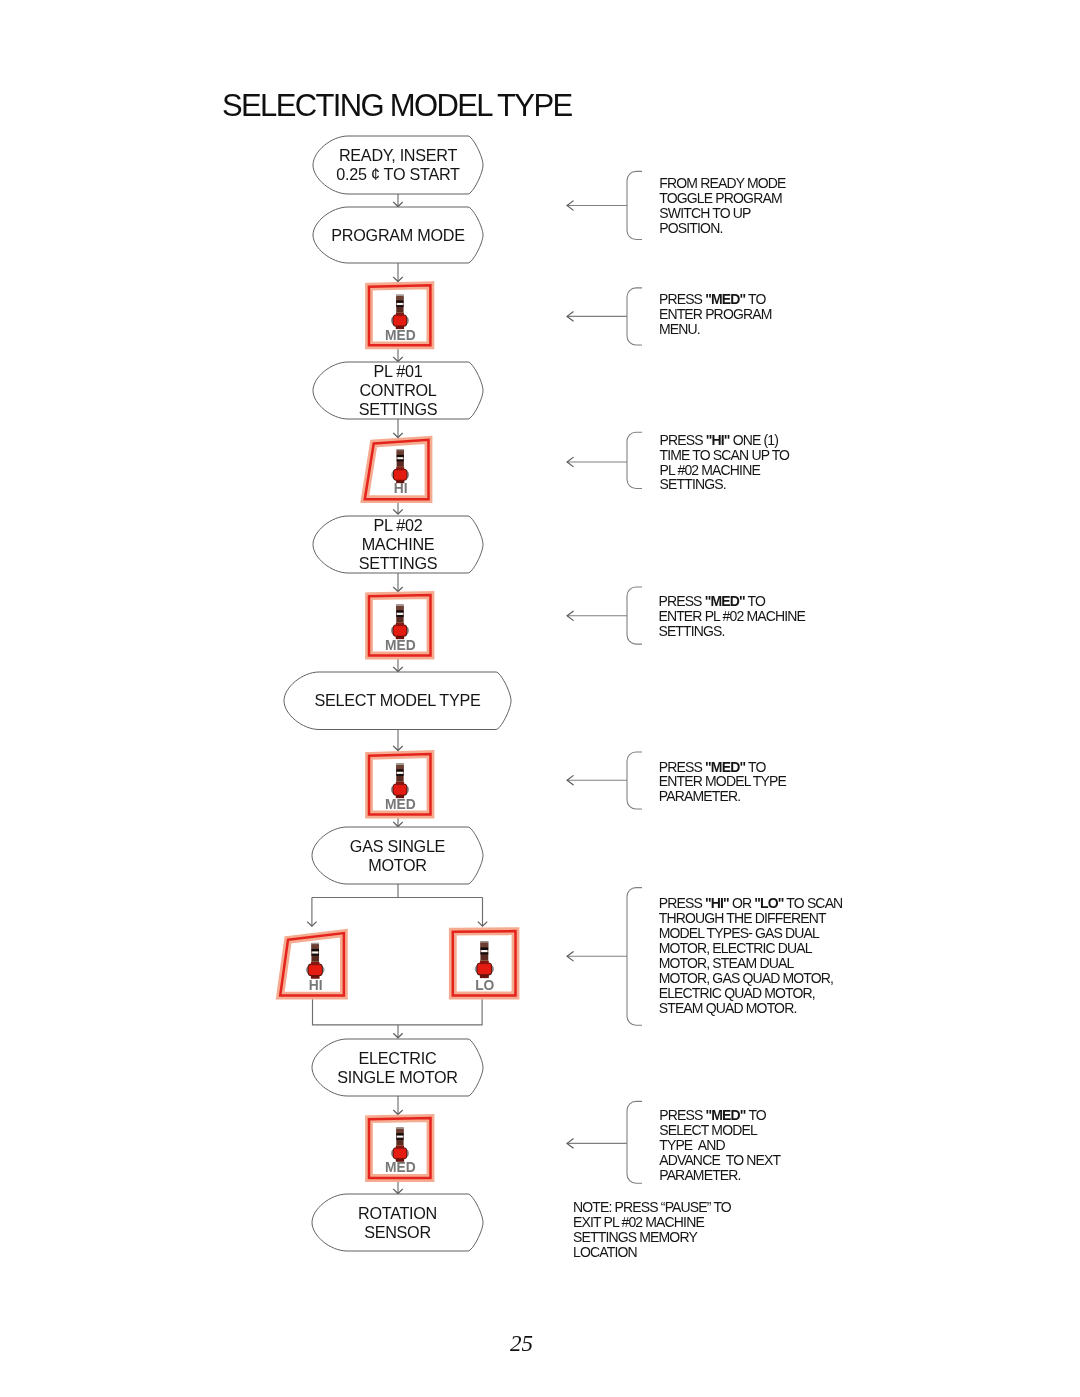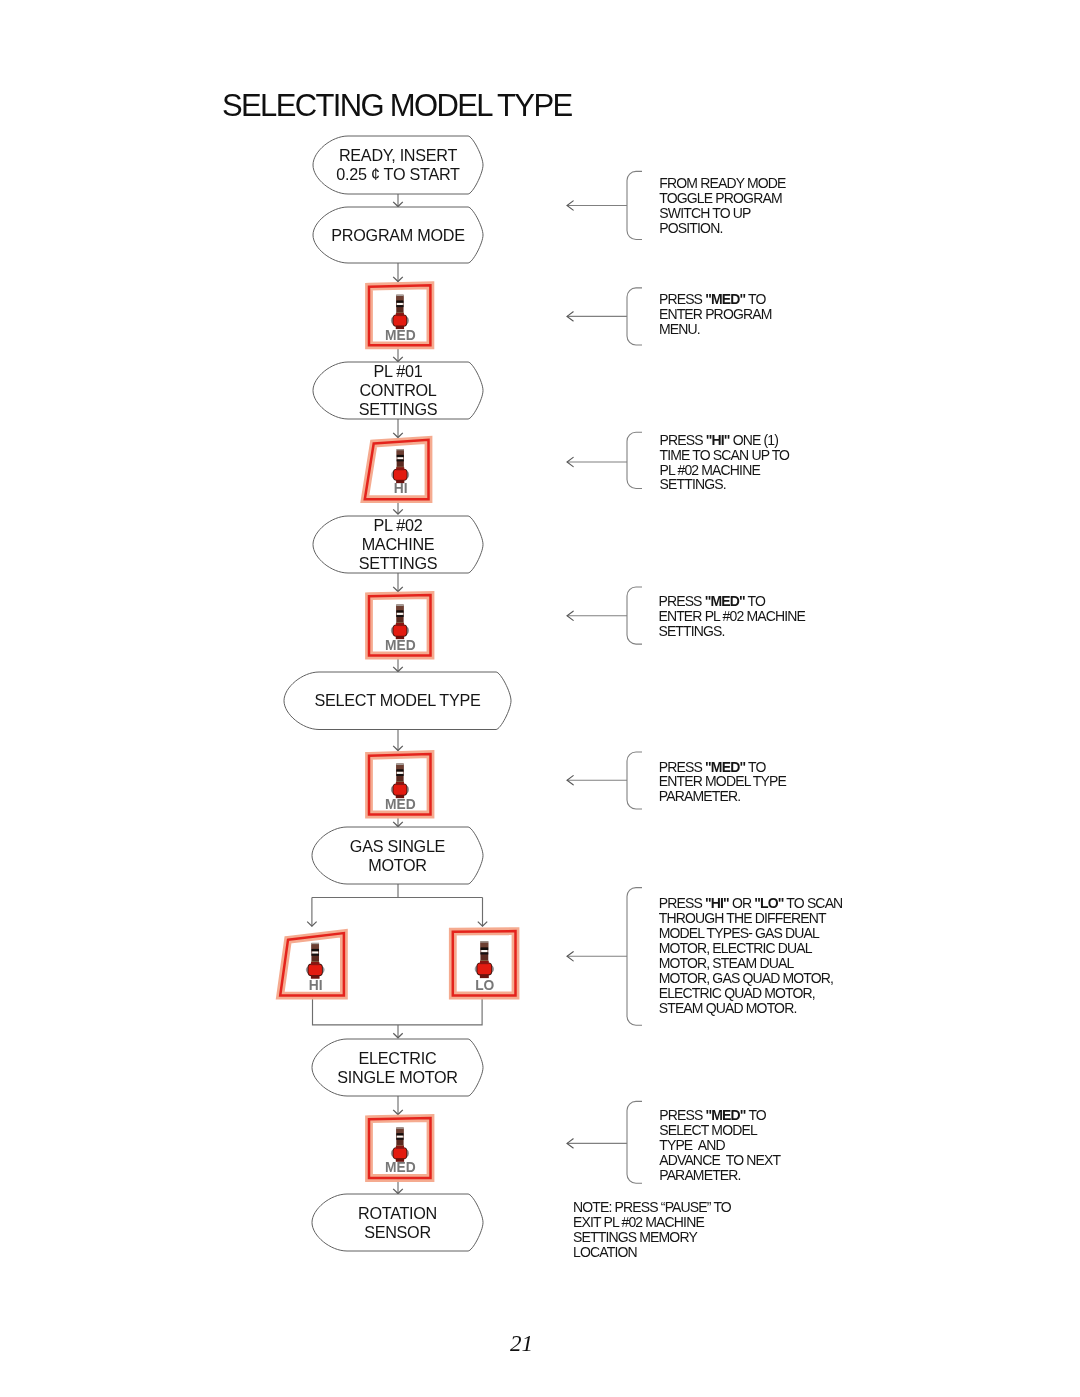--- a/index.html
+++ b/index.html
@@ -308,14 +308,14 @@
           <text x="659.2" y="1179.5" letter-spacing="-0.85" xml:space="preserve" font-family="&quot;Liberation Sans&quot;, sans-serif" font-size="14px" fill="#151515" opacity="0.995"><tspan xml:space="preserve">PARAMETER.</tspan></text>
         </g>
         <g>
           <text x="573" y="1212.4" font-family="&quot;Liberation Sans&quot;, sans-serif" font-size="14px" letter-spacing="-0.85" fill="#151515" opacity="0.995">NOTE: PRESS “PAUSE” TO</text>
           <text x="573" y="1227.4" font-family="&quot;Liberation Sans&quot;, sans-serif" font-size="14px" letter-spacing="-0.85" fill="#151515" opacity="0.995">EXIT PL #02 MACHINE</text>
           <text x="573" y="1242.4" font-family="&quot;Liberation Sans&quot;, sans-serif" font-size="14px" letter-spacing="-0.85" fill="#151515" opacity="0.995">SETTINGS MEMORY</text>
           <text x="573" y="1257.4" font-family="&quot;Liberation Sans&quot;, sans-serif" font-size="14px" letter-spacing="-0.85" fill="#151515" opacity="0.995">LOCATION</text>
         </g>
       </g>
     </svg>
-  <div class="pagenum" style="left:510px;top:1331px;">21</div>
+  <div class="pagenum" style="left:510px;top:1331px;">25</div>
 </div>
 
 </body></html>

